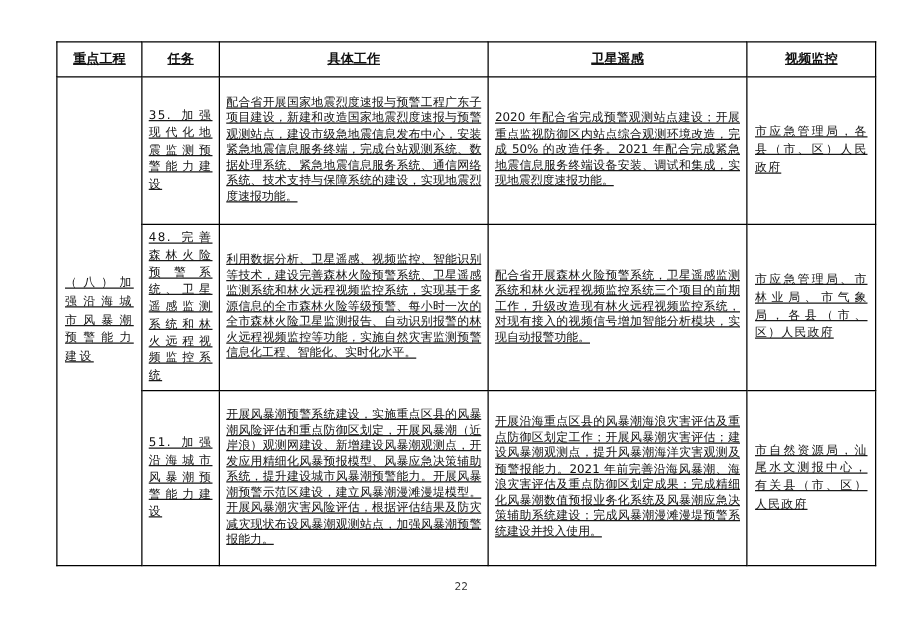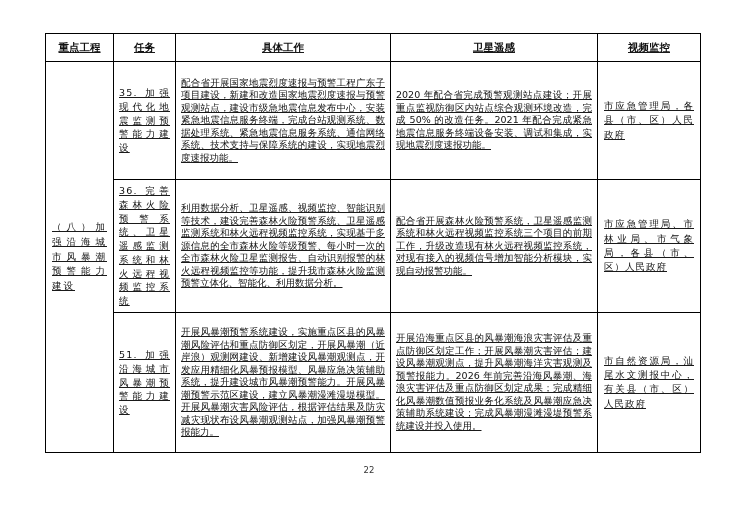--- a/index.html
+++ b/index.html
@@ -101,29 +101,29 @@
     </thead>
     <tbody>
       <tr class="row-35">
         <td class="cell-project" rowspan="3">（八）加强沿海城市风暴潮预警能力建设</td>
         <td class="cell-task">35. 加强现代化地震监测预警能力建设</td>
         <td class="cell-work">配合省开展国家地震烈度速报与预警工程广东子项目建设，新建和改造国家地震烈度速报与预警观测站点，建设市级急地震信息发布中心，安装紧急地震信息服务终端，完成台站观测系统、数据处理系统、紧急地震信息服务系统、通信网络系统、技术支持与保障系统的建设，实现地震烈度速报功能。</td>
         <td class="cell-plan">2020 年配合省完成预警观测站点建设；开展重点监视防御区内站点综合观测环境改造，完成 50% 的改造任务。2021 年配合完成紧急地震信息服务终端设备安装、调试和集成，实现地震烈度速报功能。</td>
         <td class="cell-unit">市应急管理局，各县（市、区）人民政府</td>
       </tr>
       <tr class="row-36">
-        <td class="cell-task">36. 完善森林火险预警系统、卫星遥感监测系统和林火远程视频监控系统</td>
-        <td class="cell-work">利用数据分析、卫星遥感、视频监控、智能识别等技术，建设完善森林火险预警系统、卫星遥感监测系统和林火远程视频监控系统，实现基于多源信息的全市森林火险等级预警、每小时一次的全市森林火险卫星监测报告、自动识别报警的林火远程视频监控等功能，提升我市森林火险监测预警立体化、智能化、利用数据分析。</td>
+        <td class="cell-task">48. 完善森林火险预警系统、卫星遥感监测系统和林火远程视频监控系统</td>
+        <td class="cell-work">利用数据分析、卫星遥感、视频监控、智能识别等技术，建设完善森林火险预警系统、卫星遥感监测系统和林火远程视频监控系统，实现基于多源信息的全市森林火险等级预警、每小时一次的全市森林火险卫星监测报告、自动识别报警的林火远程视频监控等功能，实施自然灾害监测预警信息化工程、智能化、实时化水平。</td>
         <td class="cell-plan">配合省开展森林火险预警系统，卫星遥感监测系统和林火远程视频监控系统三个项目的前期工作，升级改造现有林火远程视频监控系统，对现有接入的视频信号增加智能分析模块，实现自动报警功能。</td>
         <td class="cell-unit">市应急管理局、市林业局、市气象局，各县（市、区）人民政府</td>
       </tr>
       <tr class="row-37">
         <td class="cell-task">51. 加强沿海城市风暴潮预警能力建设</td>
         <td class="cell-work">开展风暴潮预警系统建设，实施重点区县的风暴潮风险评估和重点防御区划定，开展风暴潮（近岸浪）观测网建设、新增建设风暴潮观测点，开发应用精细化风暴预报模型、风暴应急决策辅助系统，提升建设城市风暴潮预警能力。开展风暴潮预警示范区建设，建立风暴潮漫滩漫堤模型。开展风暴潮灾害风险评估，根据评估结果及防灾减灾现状布设风暴潮观测站点，加强风暴潮预警报能力。</td>
-        <td class="cell-plan">开展沿海重点区县的风暴潮海浪灾害评估及重点防御区划定工作；开展风暴潮灾害评估；建设风暴潮观测点，提升风暴潮海洋灾害观测及预警报能力。2026 年前完善沿海风暴潮、海浪灾害评估及重点防御区划定成果；完成精细化风暴潮数值预报业务化系统及风暴潮应急决策辅助系统建设；完成风暴潮漫滩漫堤预警系统建设并投入使用。</td>
+        <td class="cell-plan">开展沿海重点区县的风暴潮海浪灾害评估及重点防御区划定工作；开展风暴潮灾害评估；建设风暴潮观测点，提升风暴潮海洋灾害观测及预警报能力。2021 年前完善沿海风暴潮、海浪灾害评估及重点防御区划定成果；完成精细化风暴潮数值预报业务化系统及风暴潮应急决策辅助系统建设；完成风暴潮漫滩漫堤预警系统建设并投入使用。</td>
         <td class="cell-unit">市自然资源局，汕尾水文测报中心，有关县（市、区）人民政府</td>
       </tr>
     </tbody>
   </table>
 
   <div class="page-number">22</div>
 
 </div>
 
 </body></html>

